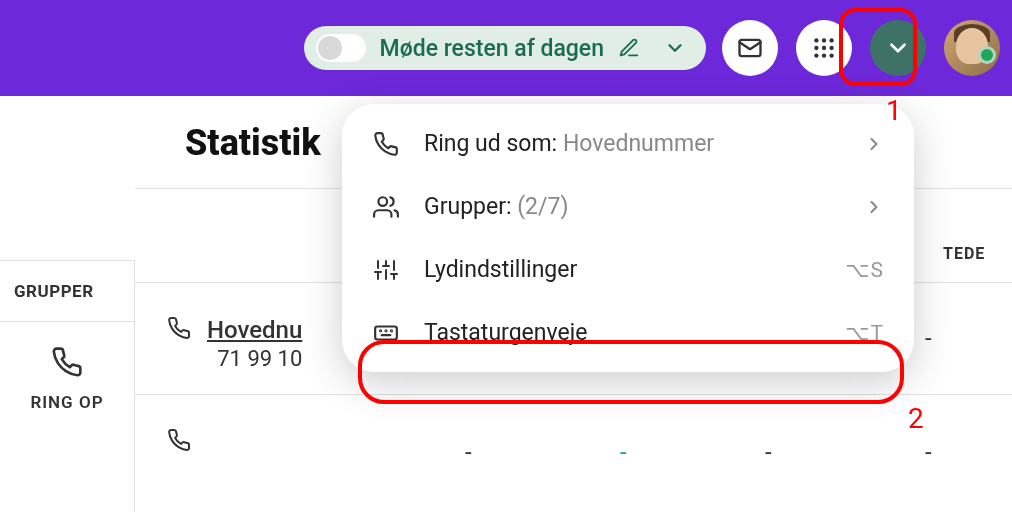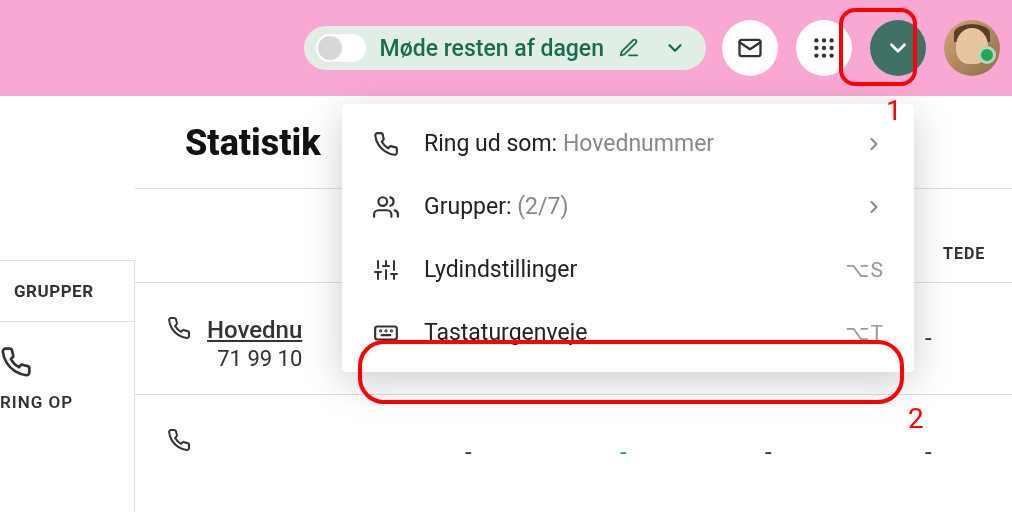--- a/index.html
+++ b/index.html
@@ -5,21 +5,21 @@
     * { box-sizing: border-box; margin: 0; padding: 0; }
     body {
       font-family: -apple-system, BlinkMacSystemFont, 'Segoe UI', Roboto, sans-serif;
       background: #fff;
       width: 1012px;
       height: 512px;
       overflow: hidden;
       position: relative;
     }
     .header {
-      background: #f9a8d4;
+      background: #6d28d9;
       height: 96px;
       display: flex;
       align-items: center;
       justify-content: flex-end;
       padding: 0 12px;
       position: relative;
     }
     .status-pill {
       background: #e0eee6;
       border-radius: 30px;
@@ -128,21 +128,21 @@
       padding: 20px 14px;
       border-bottom: 1px solid #e0e0e0;
       font-size: 17px;
       font-weight: 700;
       letter-spacing: 0.5px;
       color: #333;
     }
     .sidebar-ring {
       display: flex;
       flex-direction: column;
-      align-items: flex-start;
+      align-items: center;
       padding: 24px 0;
       gap: 10px;
       cursor: pointer;
     }
     .sidebar-ring-label {
       font-size: 17px;
       font-weight: 600;
       letter-spacing: 1px;
       color: #333;
     }
@@ -199,21 +199,21 @@
       position: absolute;
       font-size: 24px;
       color: #333;
     }
     .dropdown {
       position: absolute;
       top: 104px;
       left: 342px;
       width: 572px;
       background: #fff;
-      border-radius: 4px;
+      border-radius: 32px;
       box-shadow: 0 10px 40px rgba(0,0,0,0.2);
       padding: 8px 0;
     }
     .dropdown-item {
       display: flex;
       align-items: center;
       padding: 18px 30px;
       cursor: pointer;
       gap: 24px;
     }

